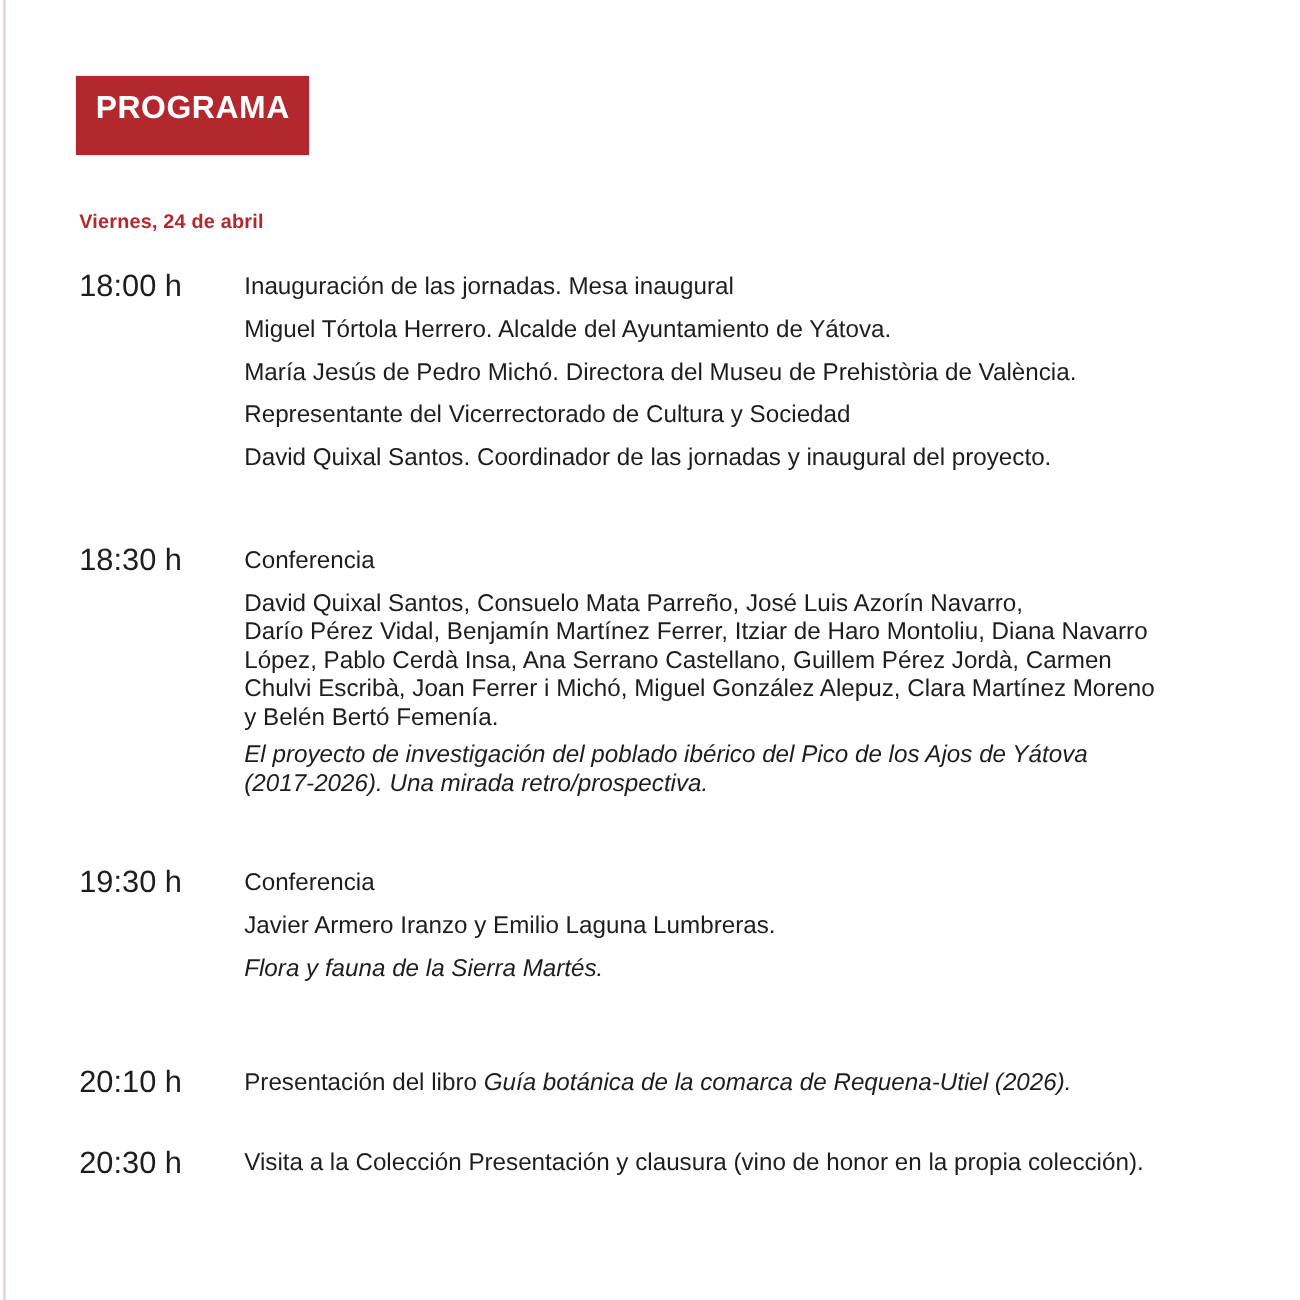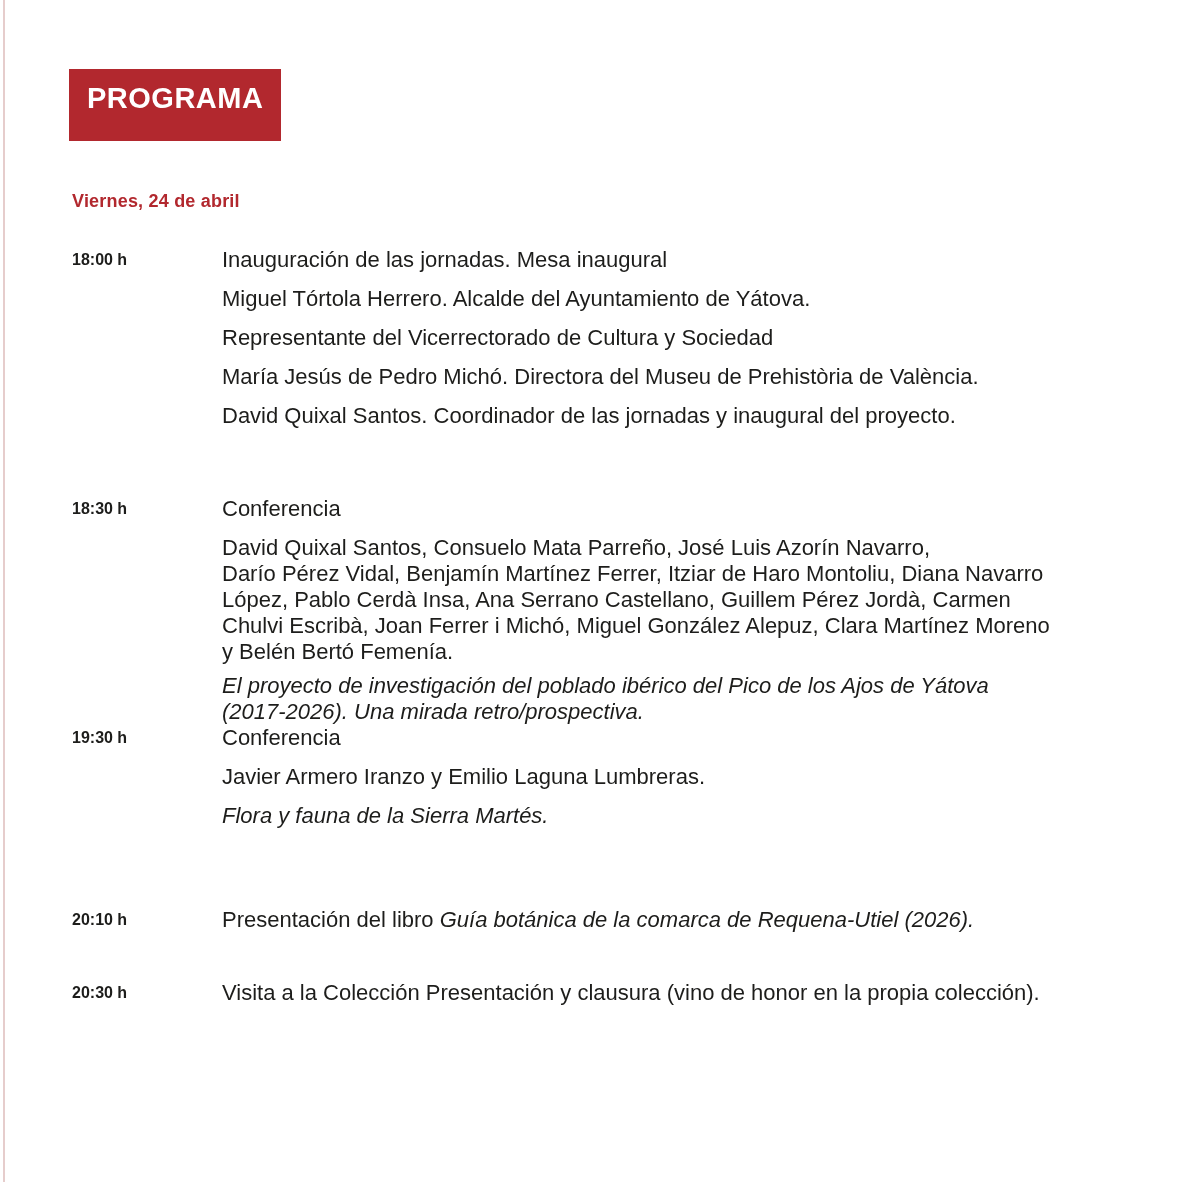--- a/index.html
+++ b/index.html
@@ -49,31 +49,31 @@
   #schedule {
     margin-top: 32px;
   }
   .event {
     display: flex;
     align-items: flex-start;
   }
   .event .time-cell {
     flex: 0 0 150px;
     width: 150px;
-    font-weight: 700;
-    font-size: 16px;
+    font-weight: 400;
+    font-size: 28px;
     line-height: 25px;
   }
   .event .content-cell {
     width: 846px;
     font-size: 22px;
   }
   
   .event:nth-child(1) { margin-bottom: 54px; }
-  .event:nth-child(2) { }
+  .event:nth-child(2) { margin-bottom: 64px; }
   .event:nth-child(3) { margin-bottom: 65px; }
   .event:nth-child(4) { margin-bottom: 34px; }
   .event:nth-child(5) { margin-bottom: 0; }
 
   p.p-line      { margin: 0 0 14px 0; line-height: 25px; }
   p.p-tight     { margin: 0;          line-height: 26px; }
   p.p-tight-end { margin: 0 0 8px 0;  line-height: 26px; }
   .seg-i { font-style: italic; }
   .seg-b { font-weight: 400; }
 </style>
@@ -88,22 +88,22 @@
   </div>
 
   <h2 class="date-heading" style="color: rgb(178, 40, 46);">Viernes, 24 de abril</h2>
 
   <div id="schedule">
       <div class="event">
         <div class="time-cell">18:00 h</div>
         <div class="content-cell">
           <p class="p-line"><span class="">Inauguración de las jornadas. Mesa inaugural</span></p>
           <p class="p-line"><span class="">Miguel Tórtola Herrero. Alcalde del Ayuntamiento de Yátova.</span></p>
+          <p class="p-line"><span class="">María Jesús de Pedro Michó. Directora del Museu de Prehistòria de València.</span></p>
           <p class="p-line"><span class="">Representante del Vicerrectorado de Cultura y Sociedad</span></p>
-          <p class="p-line"><span class="">María Jesús de Pedro Michó. Directora del Museu de Prehistòria de València.</span></p>
           <p class="p-line"><span class="">David Quixal Santos. Coordinador de las jornadas y inaugural del proyecto.</span></p>
         </div>
       </div>
       <div class="event">
         <div class="time-cell">18:30 h</div>
         <div class="content-cell">
           <p class="p-line"><span class="">Conferencia</span></p>
           <p class="p-tight"><span class="">David Quixal Santos, Consuelo Mata Parreño, José Luis Azorín Navarro,</span></p>
           <p class="p-tight"><span class="">Darío Pérez Vidal, Benjamín Martínez Ferrer, Itziar de Haro Montoliu, Diana Navarro</span></p>
           <p class="p-tight"><span class="">López, Pablo Cerdà Insa, Ana Serrano Castellano, Guillem Pérez Jordà, Carmen</span></p>

